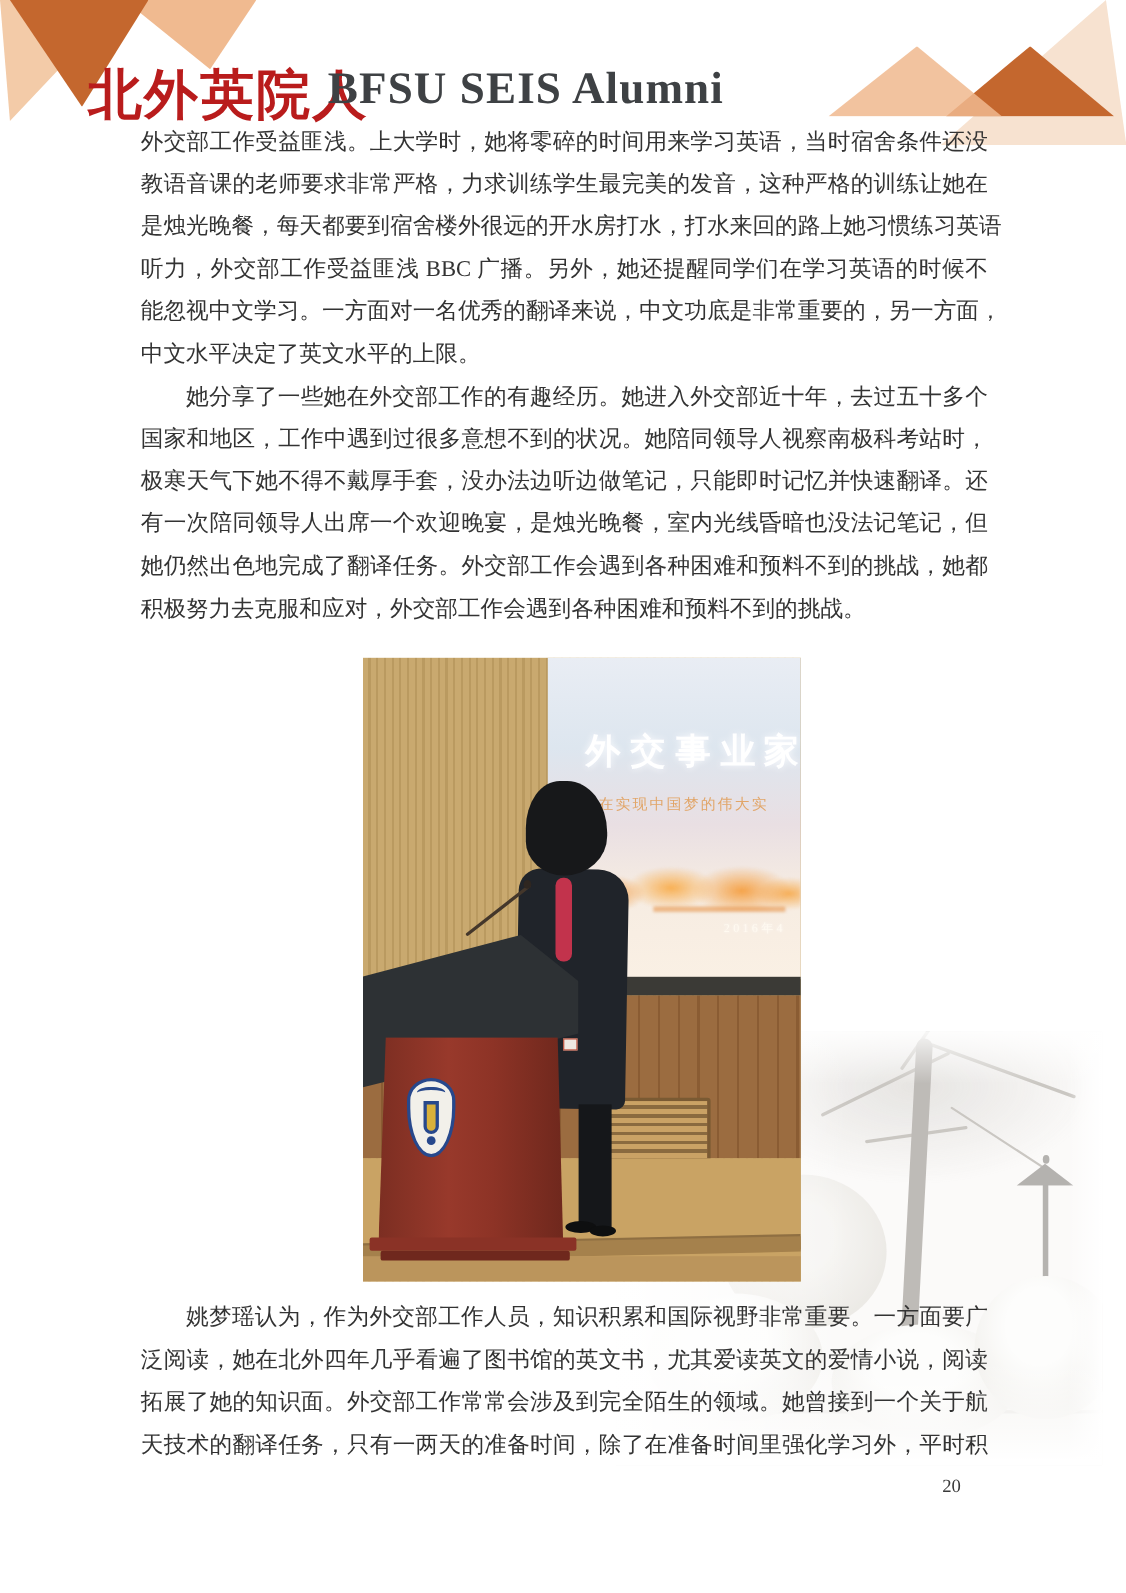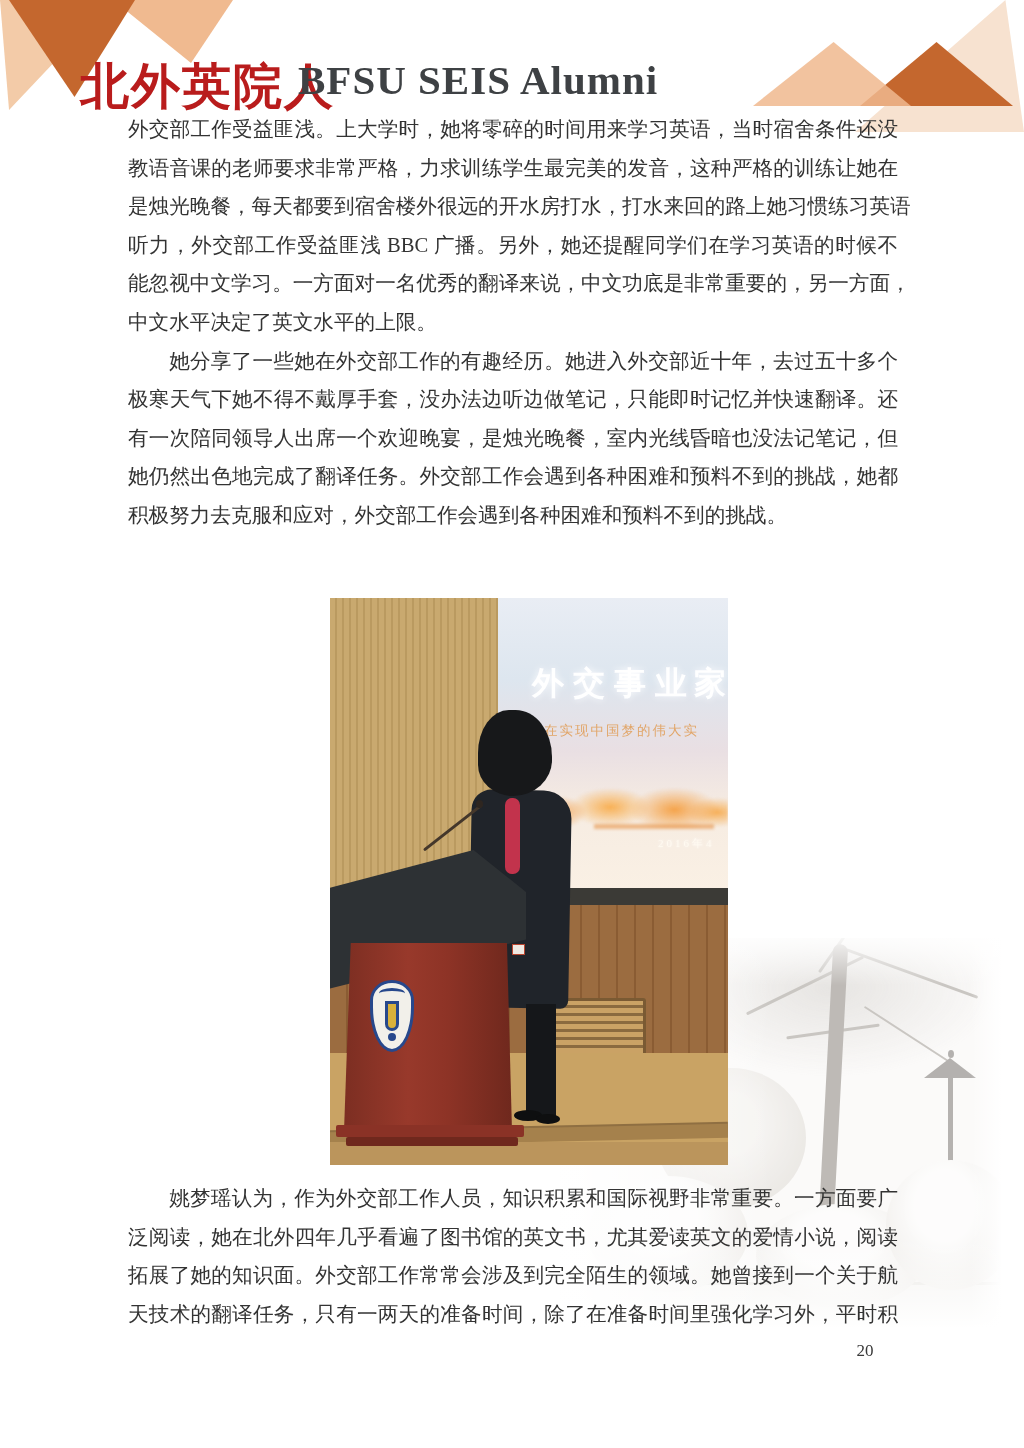--- a/index.html
+++ b/index.html
@@ -137,20 +137,21 @@
   <div class="abs brand-en">BFSU SEIS Alumni</div>
 
   <div class="abs textblock" id="text-top">
     <div class="tline">外交部工作受益匪浅。上大学时，她将零碎的时间用来学习英语，当时宿舍条件还没</div>
     <div class="tline">教语音课的老师要求非常严格，力求训练学生最完美的发音，这种严格的训练让她在</div>
     <div class="tline">是烛光晚餐，每天都要到宿舍楼外很远的开水房打水，打水来回的路上她习惯练习英语</div>
     <div class="tline">听力，外交部工作受益匪浅 BBC 广播。另外，她还提醒同学们在学习英语的时候不</div>
     <div class="tline">能忽视中文学习。一方面对一名优秀的翻译来说，中文功底是非常重要的，另一方面，</div>
     <div class="tline endline">中文水平决定了英文水平的上限。</div>
     <div class="tline indent">她分享了一些她在外交部工作的有趣经历。她进入外交部近十年，去过五十多个</div>
+    <div class="tline">国家和地区，工作中遇到过很多意想不到的状况。她陪同领导人视察南极科考站时，</div>
     <div class="tline">极寒天气下她不得不戴厚手套，没办法边听边做笔记，只能即时记忆并快速翻译。还</div>
     <div class="tline">有一次陪同领导人出席一个欢迎晚宴，是烛光晚餐，室内光线昏暗也没法记笔记，但</div>
     <div class="tline">她仍然出色地完成了翻译任务。外交部工作会遇到各种困难和预料不到的挑战，她都</div>
     <div class="tline endline">积极努力去克服和应对，外交部工作会遇到各种困难和预料不到的挑战。</div>
   </div>
 
   <div class="abs snow">
     <div class="snow-art">
       <div class="s-canopy"></div>
       <div class="s-branch s-b1"></div>

